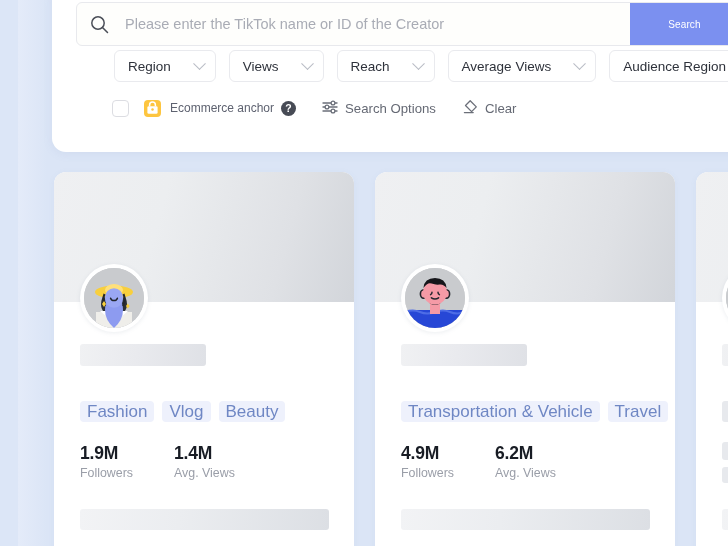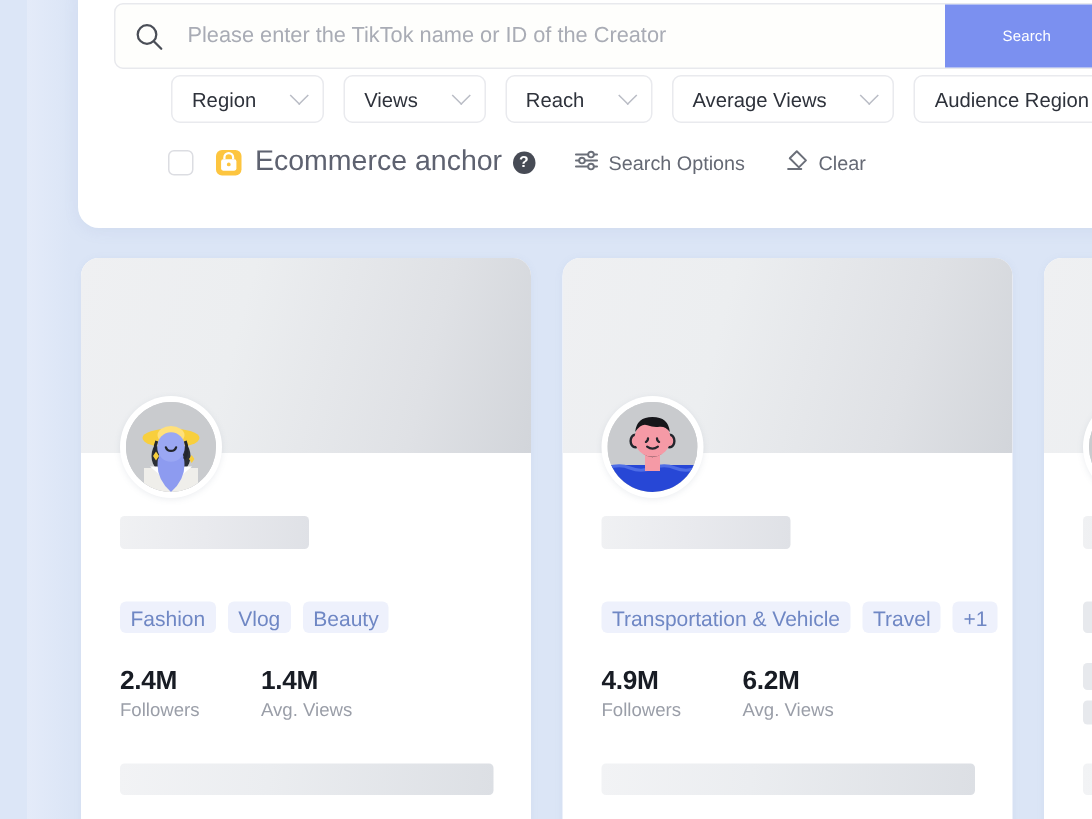--- a/index.html
+++ b/index.html
@@ -116,21 +116,21 @@
     flex: 0 0 17px;
   }
   .bag-icon {
     width: 19px; height: 19px;
     margin-left: 14px;
     flex: 0 0 19px;
   }
   .opt-label {
     margin-left: 8px;
     color: #5e6270;
-    font-size: 19px;
+    font-size: 12px;
     white-space: nowrap;
   }
   .help-icon {
     width: 15px; height: 15px;
     margin-left: 7px;
     border-radius: 50%;
     background: #474b55;
     color: #fff;
     font-size: 10.5px;
     font-weight: bold;
@@ -205,21 +205,21 @@
     left: 26px; top: 229px;
     display: flex;
     gap: 8px;
     align-items: center;
   }
   .tag {
     height: 21px;
     background: #eef1fc;
     border-radius: 4px;
     color: #6f87c4;
-    font-size: 14px;
+    font-size: 17px;
     display: flex; align-items: center;
     padding: 0 7px;
     white-space: nowrap;
   }
 
   .stats {
     position: absolute;
     left: 26px; top: 270px;
     display: flex;
     gap: 28px;
@@ -367,21 +367,21 @@
       <div class="name-skeleton"></div>
 
       <div class="tags">
         <span class="tag">Fashion</span>
         <span class="tag">Vlog</span>
         <span class="tag">Beauty</span>
       </div>
 
       <div class="stats">
         <div class="stat">
-          <div class="stat-val">2.4M</div>
+          <div class="stat-val">1.9M</div>
           <div class="stat-lbl">Followers</div>
         </div>
         <div class="stat">
           <div class="stat-val">1.4M</div>
           <div class="stat-lbl">Avg. Views</div>
         </div>
       </div>
 
       <div class="btn-skeleton"></div>
     </div>

